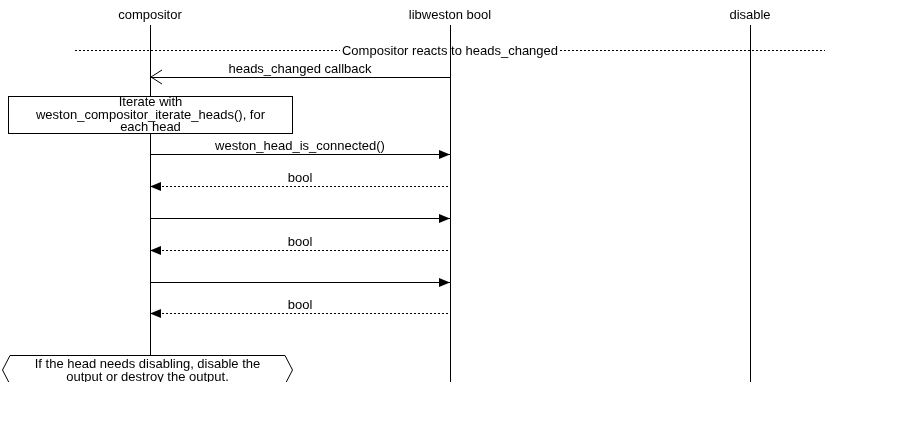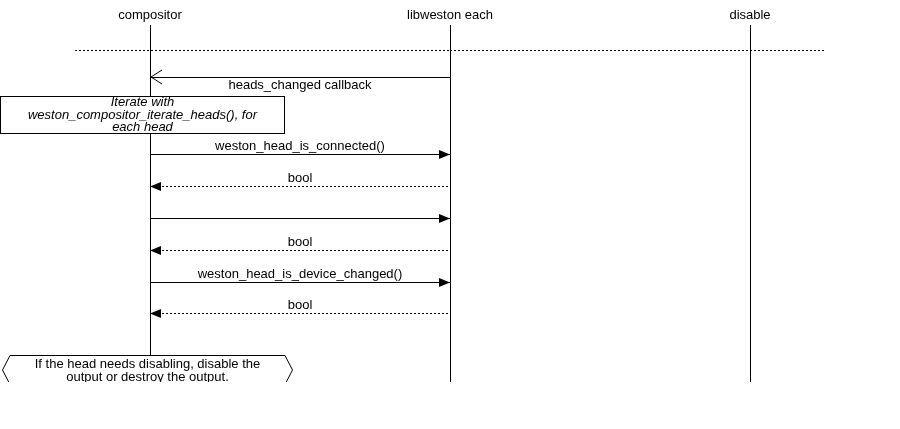--- a/index.html
+++ b/index.html
@@ -55,33 +55,32 @@
     width: 300px;
     height: 1px;
     background: #000000;
   }
   .hline.dotted {
     background: repeating-linear-gradient(to right, #000 0 2px, transparent 2px 4px);
   }
   .arrow { position: absolute; }
   .notebox {
     position: absolute;
-    left: 0;
+    left: 8px;
     top: 96px;
     width: 283px;
     height: 36px;
     border: 1px solid #000000;
     background: #ffffff;
     display: flex;
     align-items: center;
     justify-content: center;
     text-align: center;
     line-height: 12.5px;
     white-space: pre-line;
-    font-style: italic;
   }
   .hexnote {
     position: absolute;
     left: 2px;
     width: 291px;
     height: 30px;
   }
   .hexnote svg { position: absolute; left: 0; top: 0; }
   .hexnote .hextext {
     position: absolute;
@@ -97,29 +96,30 @@
 </head>
 <body>
 
 <div class="canvas">
 
   <div class="lifeline" style="left:150px"></div>
   <div class="lifeline" style="left:450px"></div>
   <div class="lifeline" style="left:750px"></div>
 
   <div class="participant-label" style="left:150px">compositor</div>
-  <div class="participant-label" style="left:450px">libweston each</div>
+  <div class="participant-label" style="left:450px">libweston bool</div>
   <div class="participant-label" style="left:750px">disable</div>
 
   <div class="divider">
     <div class="dseg"></div>
+    <div class="dtext">Compositor reacts to heads_changed</div>
     <div class="dseg"></div>
   </div>
 
-  <div class="msg-label" style="top:78px">heads_changed callback</div>
+  <div class="msg-label" style="top:62px">heads_changed callback</div>
   <div class="hline" style="top:77px"></div>
   <svg class="arrow" style="left:150px; top:69px" width="13" height="16">
     <polyline points="12,1 1,8 12,15" fill="none" stroke="#000" stroke-width="1"></polyline>
   </svg>
 
   <div class="notebox">Iterate with
 weston_compositor_iterate_heads(), for
 each head</div>
 
   <div class="msg-label" style="top:139px">weston_head_is_connected()</div>
@@ -138,21 +138,20 @@
   <svg class="arrow" style="left:439px; top:214px" width="11" height="9">
     <polygon points="0,0 11,4.5 0,9" fill="#000"></polygon>
   </svg>
 
   <div class="msg-label" style="top:235px">bool</div>
   <div class="hline dotted" style="top:250px"></div>
   <svg class="arrow" style="left:150px; top:246px" width="11" height="9">
     <polygon points="11,0 0,4.5 11,9" fill="#000"></polygon>
   </svg>
 
-  <div class="msg-label" style="top:267px">weston_head_is_device_changed()</div>
   <div class="hline" style="top:282px"></div>
   <svg class="arrow" style="left:439px; top:278px" width="11" height="9">
     <polygon points="0,0 11,4.5 0,9" fill="#000"></polygon>
   </svg>
 
   <div class="msg-label" style="top:298px">bool</div>
   <div class="hline dotted" style="top:313px"></div>
   <svg class="arrow" style="left:150px; top:309px" width="11" height="9">
     <polygon points="11,0 0,4.5 11,9" fill="#000"></polygon>
   </svg>

